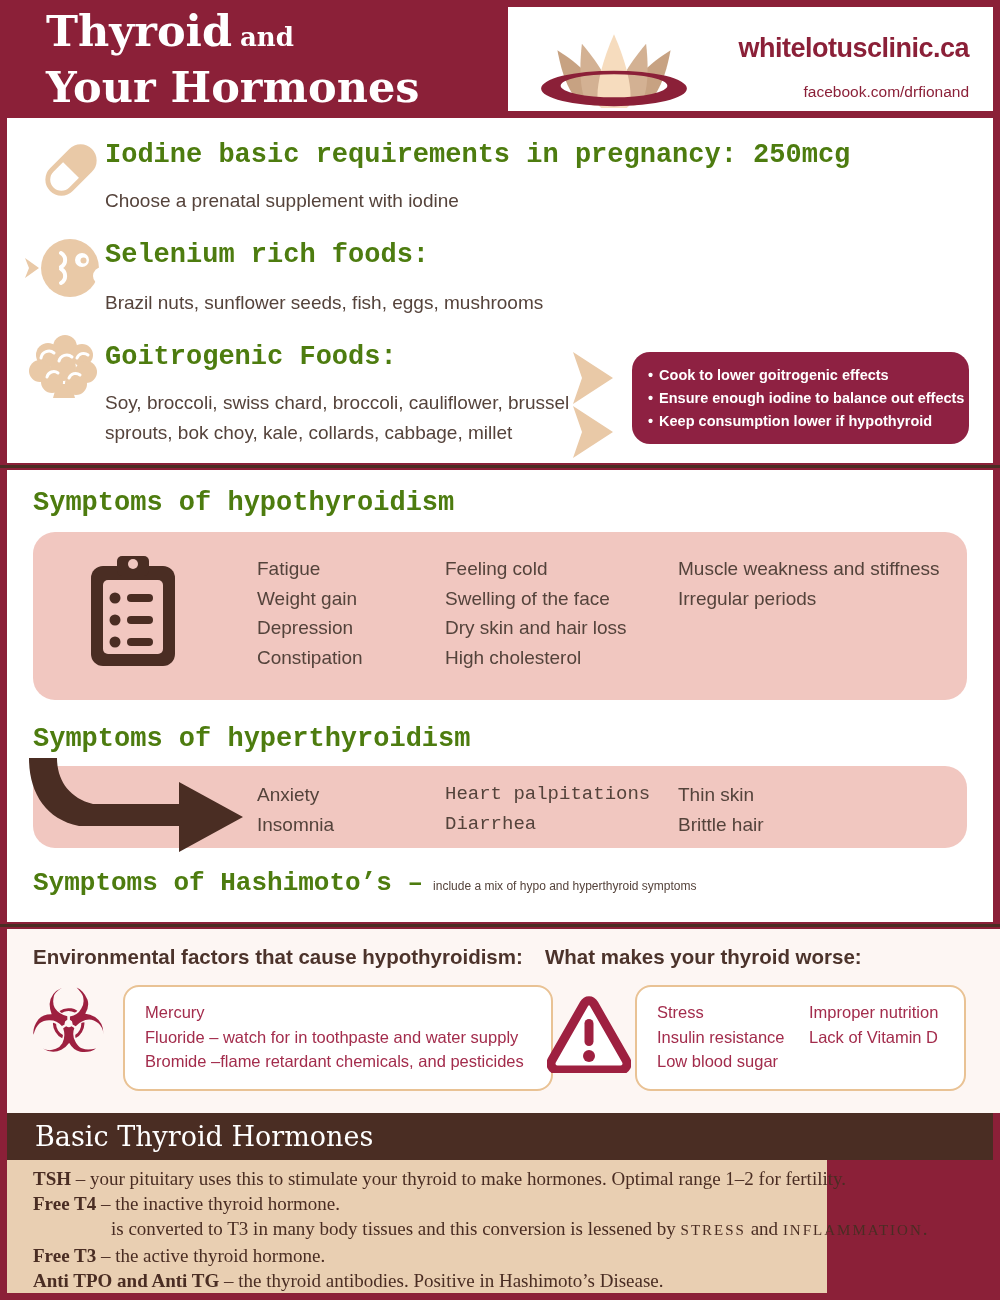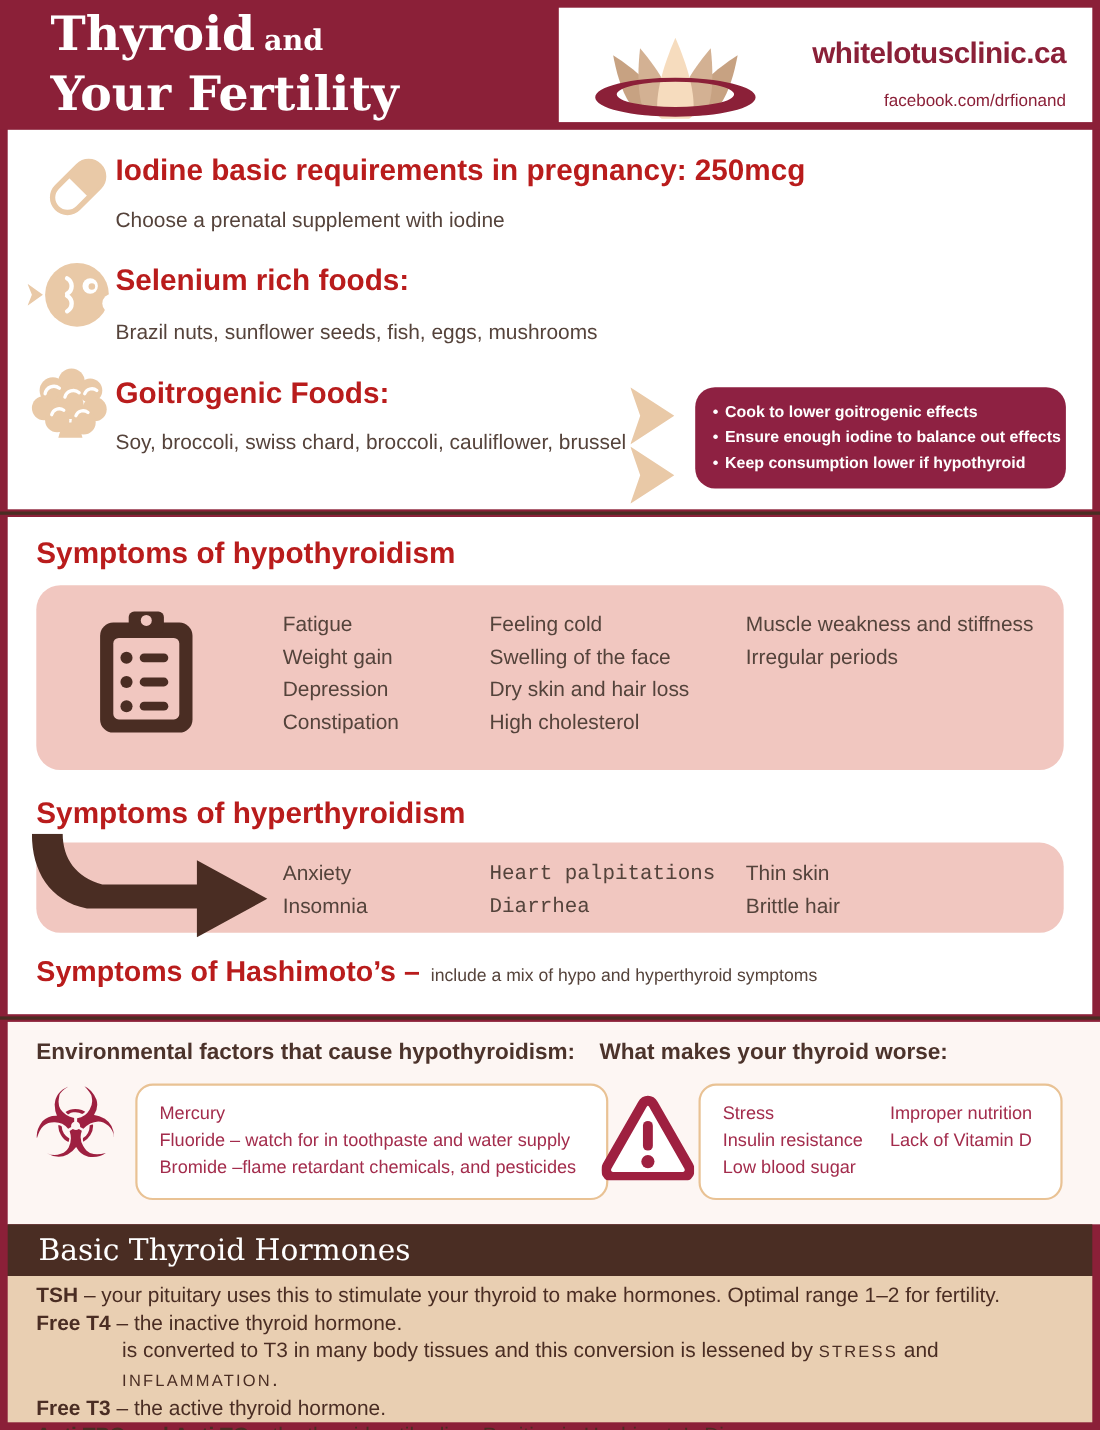--- a/index.html
+++ b/index.html
@@ -17,64 +17,64 @@
   .fb-name{right:24px;top:76px;color:#8b2038;font-size:15.5px;}
 
   
   .sec{left:7px;width:986px;background:#ffffff;}
   .sec1{top:118px;height:345px;}
   .sec2{top:470px;height:452px;}
   .sec3{top:929px;height:184px;background:#fdf6f3;padding-left:24px;}
   .divider{left:0;width:1000px;height:3px;background:#4a2d23;}
   .d1{top:465px;} .d2{top:924px;}
 
-  .serif-h{font-family:Liberation Sans, sans-serif;font-weight:bold;color:#b91c1c;font-size:27px;white-space:nowrap;}
+  .serif-h{font-family:Liberation Mono, monospace;font-weight:bold;color:#4d7c0f;font-size:27px;white-space:nowrap;}
   .body-t{color:#55433b;font-size:19px;}
 
   
   .tips-box{left:625px;top:234px;width:337px;height:92px;background:#8e2142;border-radius:18px;padding:12px 8px 0 16px;box-sizing:border-box;}
   .tip{color:#fff;font-size:14.5px;font-weight:bold;line-height:23px;white-space:nowrap;}
   .tip .b{margin-right:6px;}
 
   
   .pinkbox{background:#f1c7c0;border-radius:22px;}
   .box1{left:26px;top:62px;width:934px;height:168px;}
   .box2{left:26px;top:296px;width:934px;height:82px;}
   .sym-col{top:84px;}
   .sym-col div{line-height:29.5px;font-size:19px;color:#54433b;white-space:nowrap;}
   .hash-row{left:26px;top:398px;display:flex;align-items:baseline;}
   .hash-row .serif-h{font-size:26px;}
-  .hash-row .note{margin-left:10px;font-size:16px;color:#55433b;}
+  .hash-row .note{margin-left:10px;font-size:12px;color:#55433b;}
 
   
   .env-h{font-size:20.5px;font-weight:bold;color:#4c332b;white-space:nowrap;}
   .wbox{background:#fff;border:2px solid #e9c294;border-radius:16px;box-sizing:border-box;}
   .envbox{left:116px;top:56px;width:430px;height:106px;padding:13px 8px 0 20px;}
   .worsebox{left:628px;top:56px;width:331px;height:106px;}
   .crimson{color:#a32c4c;font-size:16.5px;line-height:24.5px;white-space:nowrap;}
   .bio{left:22px;top:48px;font-size:88px;line-height:90px;color:#9e2040;font-family:"DejaVu Sans",sans-serif;}
 
   
   .barbrown{left:7px;top:1113px;width:986px;height:47px;background:#4a2d23;}
   .bar-title{left:28px;top:0;line-height:47px;color:#fff;font-family:"DejaVu Serif",serif;font-weight:normal;font-size:27px;}
-  .tansec{left:7px;top:1160px;width:986px;height:133px;background:#e9cfb2;}
+  .tansec{left:7px;top:1160px;width:820px;height:133px;background:#e9cfb2;font-family:Liberation Serif, serif;}
   .horm{left:26px;top:6px;color:#4a2d23;font-size:19px;line-height:25px;width:950px;}
   .horm b{font-weight:bold;}
   .indent{padding-left:78px;}
   .sc{font-size:15px;letter-spacing:2px;}
 </style>
 </head>
 <body>
 
 <div class="page">
 
   <div class="abs header">
     <div class="abs hdr-title">
       <div><span class="big">Thyroid</span><span class="and">and</span></div>
-      <div class="big">Your Fertility</div>
+      <div class="big">Your Hormones</div>
     </div>
     <div class="abs logo-box">
       <svg class="abs" style="left:18px;top:5px;" width="176" height="96" viewBox="0 0 176 108">
         <g transform="translate(48,78) rotate(-34)">
             <path d="M0,-46 C-13,-16 -16,4 -14,16 C-8,24 8,24 14,16 C16,4 13,-16 0,-46 Z" fill="#c7a282" transform="scale(0.92)"></path>
           </g>
         <g transform="translate(128,78) rotate(34)">
             <path d="M0,-46 C-13,-16 -16,4 -14,16 C-8,24 8,24 14,16 C16,4 13,-16 0,-46 Z" fill="#c7a282" transform="scale(0.92)"></path>
           </g>
         <g transform="translate(66,82) rotate(-17)">
@@ -127,20 +127,21 @@
         <circle cx="49" cy="50" r="11" fill="#e9c9a7"></circle>
       <path d="M14,24 a8,8 0 0 1 13,-5" stroke="#fff" stroke-width="3" fill="none" stroke-linecap="round"></path>
       <path d="M32,27 a8,8 0 0 1 13,-4" stroke="#fff" stroke-width="3" fill="none" stroke-linecap="round"></path>
       <path d="M50,24 a7,7 0 0 1 11,-3" stroke="#fff" stroke-width="3" fill="none" stroke-linecap="round"></path>
       <path d="M20,43 a7,7 0 0 1 11,-4" stroke="#fff" stroke-width="3" fill="none" stroke-linecap="round"></path>
       <path d="M42,44 a7,7 0 0 1 11,-3" stroke="#fff" stroke-width="3" fill="none" stroke-linecap="round"></path>
     </svg>
     <div class="abs serif-h" style="left:98px;top:224px;">Goitrogenic Foods:</div>
     <div class="abs body-t" style="left:98px;top:270px;line-height:30px;">
       <div>Soy, broccoli, swiss chard, broccoli, cauliflower, brussel</div>
+      <div>sprouts, bok choy, kale, collards, cabbage, millet</div>
     </div>
 
     <svg class="abs" style="left:566px;top:234px;" width="40" height="52" viewBox="0 0 40 52">
       <path d="M0,0 L40,26 L0,52 L9,26 Z" fill="#e9c9a7"></path>
     </svg>
     <svg class="abs" style="left:566px;top:288px;" width="40" height="52" viewBox="0 0 40 52">
       <path d="M0,0 L40,26 L0,52 L9,26 Z" fill="#e9c9a7"></path>
     </svg>
 
     <div class="abs tips-box">

